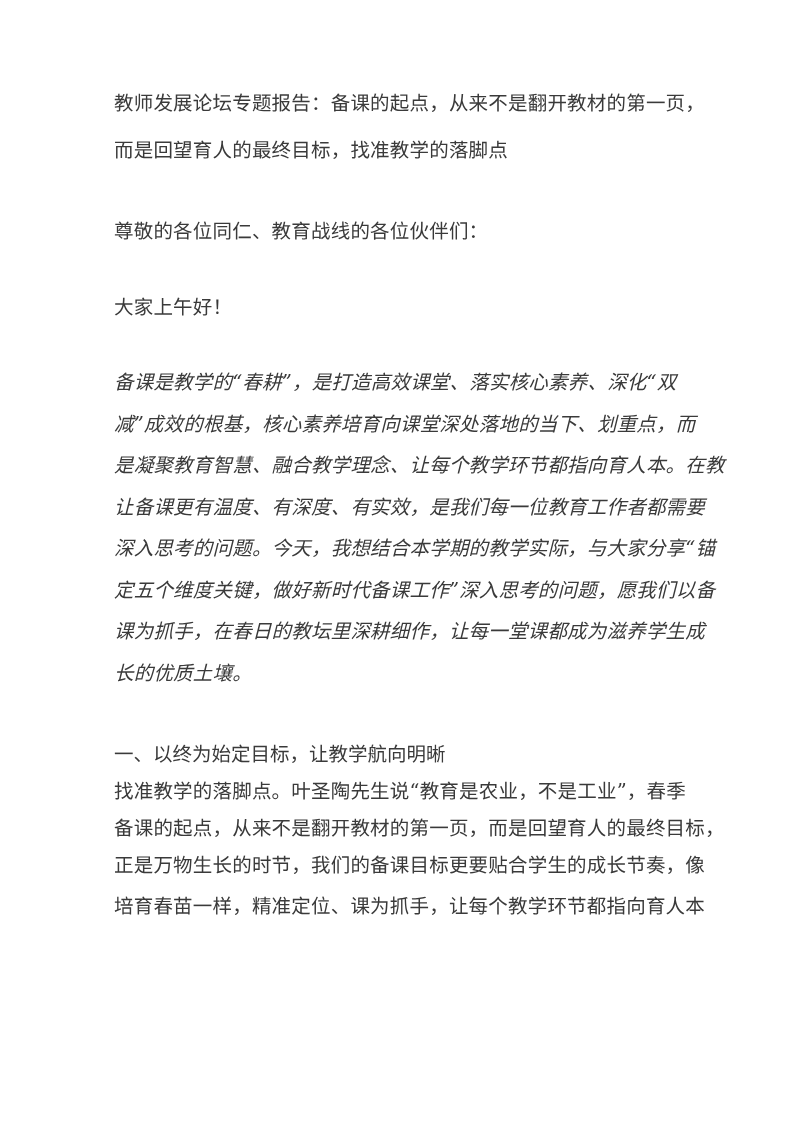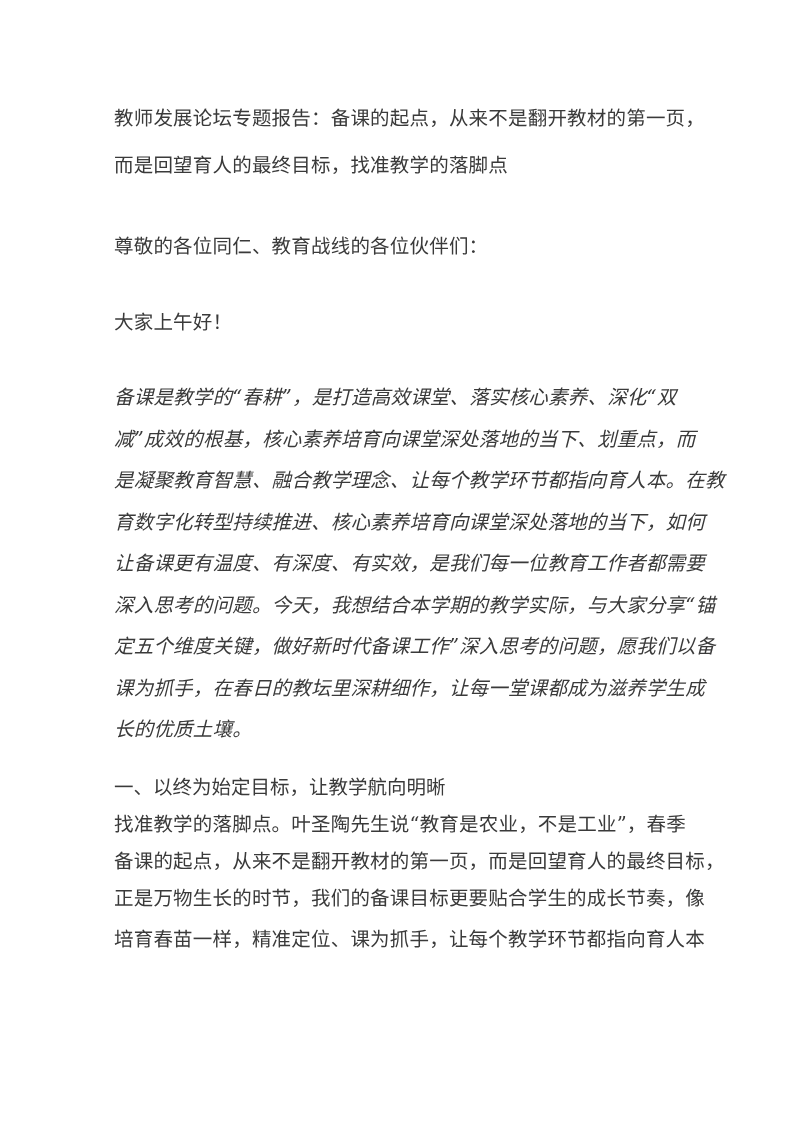--- a/index.html
+++ b/index.html
@@ -15,21 +15,21 @@
     position: relative;
     width: 793px;
     height: 1122px;
     background: #ffffff;
     overflow: hidden;
     box-sizing: border-box;
   }
   .content {
     position: absolute;
     left: 114px;
-    top: 95px;
+    top: 80px;
     width: 566px;
   }
   .doc-line {
     color: #3a3a3a;
     font-size: 19.5px;
     letter-spacing: 0.2px;
     white-space: pre;
     font-family: "DejaVu Serif", "Liberation Serif", serif;
   }
   
@@ -52,21 +52,21 @@
   
   .body-block {
     margin-top: 31px;
     font-style: italic;
   }
   .body-block .doc-line {
     line-height: 41.5px;
   }
   
   .section-block {
-    margin-top: 20px;
+    margin-top: 44px;
   }
   .section-block .doc-line {
     line-height: 33px;
   }
   .section-block .doc-line.tight-follow {
     line-height: 41px;
   }
   .section-heading {
     color: #3a3a3a;
     font-size: 19.5px;
@@ -90,21 +90,20 @@
     </div>
 
     <div class="greeting-block">
       <div class="doc-line">大家上午好！</div>
     </div>
 
     <div class="body-block">
       <div class="doc-line">备课是教学的“春耕”，是打造高效课堂、落实核心素养、深化“双</div>
       <div class="doc-line">减”成效的根基，核心素养培育向课堂深处落地的当下、划重点，而</div>
       <div class="doc-line">是凝聚教育智慧、融合教学理念、让每个教学环节都指向育人本。在教</div>
-      <div class="doc-line">育数字化转型持续推进、核心素养培育向课堂深处落地的当下，如何</div>
       <div class="doc-line">让备课更有温度、有深度、有实效，是我们每一位教育工作者都需要</div>
       <div class="doc-line">深入思考的问题。今天，我想结合本学期的教学实际，与大家分享“锚</div>
       <div class="doc-line">定五个维度关键，做好新时代备课工作”深入思考的问题，愿我们以备</div>
       <div class="doc-line">课为抓手，在春日的教坛里深耕细作，让每一堂课都成为滋养学生成</div>
       <div class="doc-line">长的优质土壤。</div>
     </div>
 
     <div class="section-block">
       <div class="section-heading">一、以终为始定目标，让教学航向明晰</div>
       <div class="doc-line tight-follow">找准教学的落脚点。叶圣陶先生说“教育是农业，不是工业”，春季</div>

